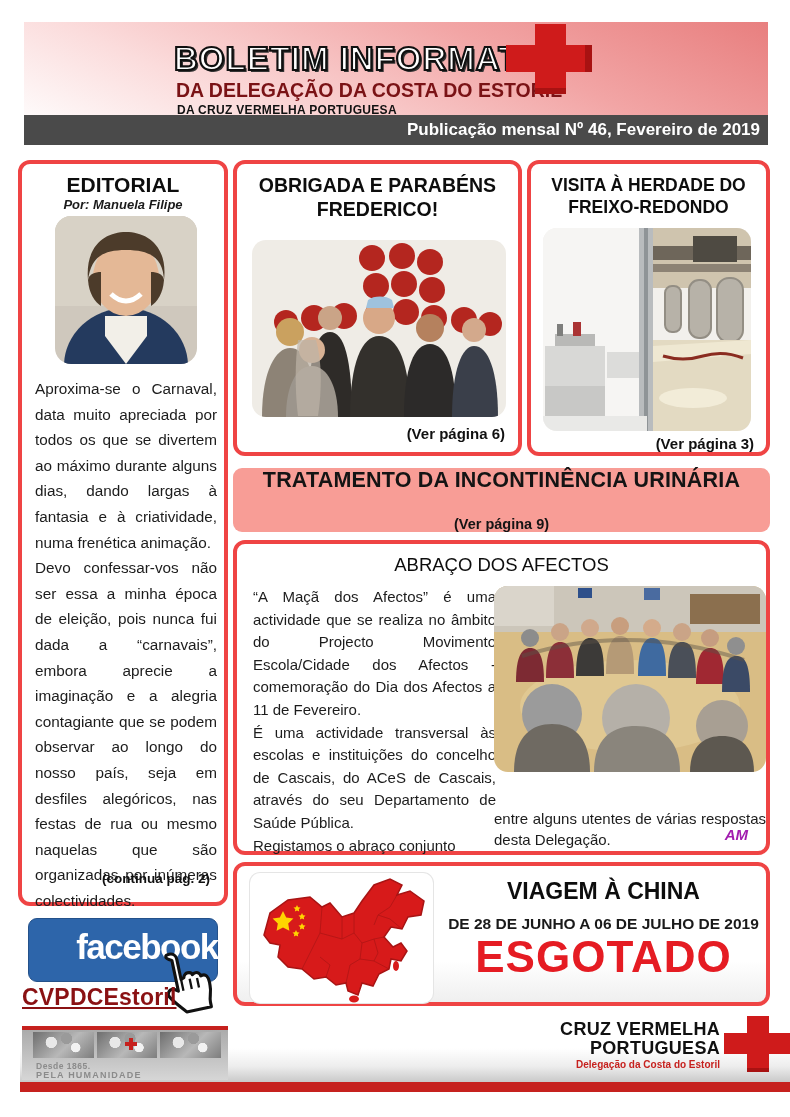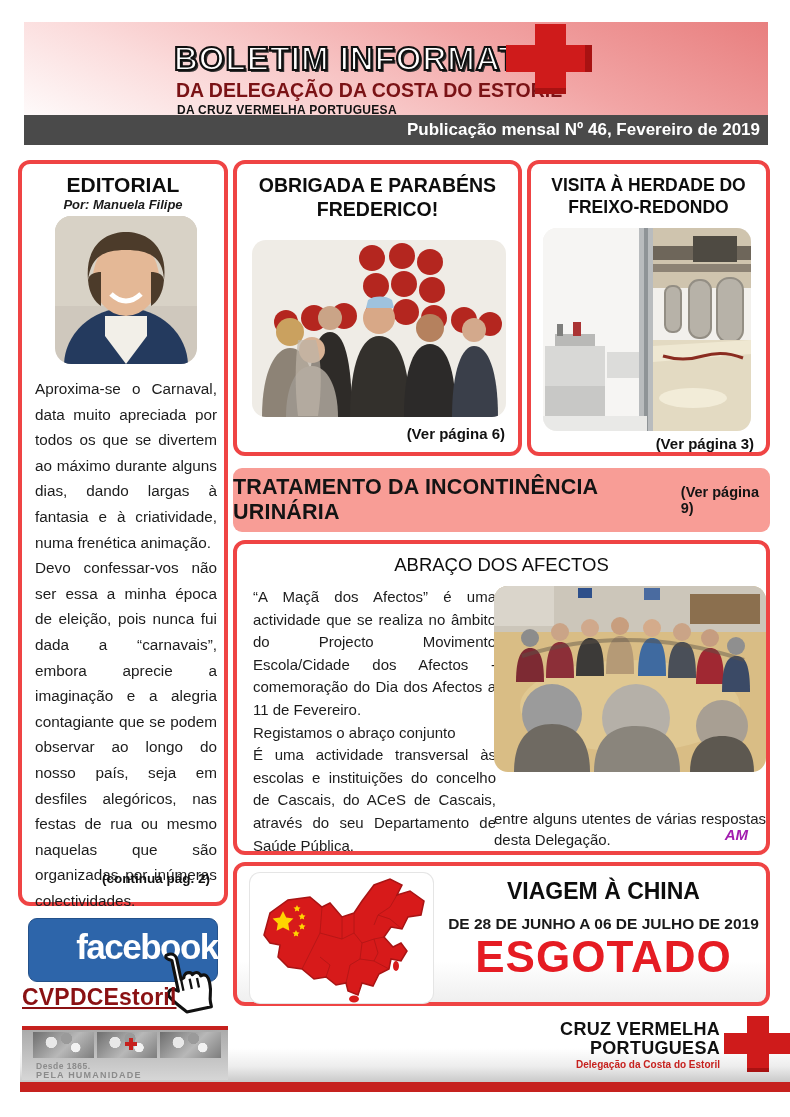--- a/index.html
+++ b/index.html
@@ -66,21 +66,21 @@
   
   #freixo-card { left: 527px; top: 160px; width: 243px; height: 296px; }
   .freixo-title { text-align: center; font-size: 17.5px; font-weight: 800; color: #0d0d0d; margin: 11px 4px 0 4px; line-height: 1.25; }
   .freixo-photo { position: absolute; left: 12px; top: 64px; width: 208px; height: 203px; }
   .freixo-ref { position: absolute; right: 12px; top: 271px; }
 
   
   #incontinencia-banner {
     position: absolute; left: 233px; top: 468px; width: 537px; height: 64px;
     background: #f89d96; border-radius: 9px;
-    display: flex; flex-direction: row; align-items: center; justify-content: flex-end;
+    display: flex; flex-direction: column; align-items: center; justify-content: space-between;
   }
   .banner-title { font-size: 21.5px; font-weight: 800; color: #141414; letter-spacing: .2px; }
   .banner-ref { font-size: 14.5px; font-weight: 800; color: #141414; }
 
   
   #abraco-card { left: 233px; top: 540px; width: 537px; height: 315px; }
   .abraco-title { text-align: center; font-size: 18.5px; font-weight: 400; color: #0d0d0d; margin-top: 10px; }
   .abraco-body { position: absolute; left: 16px; top: 42px; width: 243px; }
   .abraco-body p { font-size: 15px; line-height: 22.6px; color: #1c1c1c; text-align: justify; }
   .abraco-photo { position: absolute; left: 257px; top: 42px; width: 272px; height: 186px; }
@@ -272,22 +272,22 @@
 
   <div id="incontinencia-banner">
     <div class="banner-title">TRATAMENTO DA INCONTINÊNCIA URINÁRIA</div>
     <div class="banner-ref">(Ver página 9)</div>
   </div>
 
   <div class="card" id="abraco-card">
     <div class="abraco-title">ABRAÇO DOS AFECTOS</div>
     <div class="abraco-body">
       <p>“A Maçã dos Afectos” é uma actividade que se realiza no âmbito do Projecto Movimento Escola/Cidade dos Afectos - comemoração do Dia dos Afectos a 11 de Fevereiro.</p>
+      <p>É uma actividade transversal às escolas e instituições do concelho de Cascais, do ACeS de Cascais, através do seu Departamento de Saúde Pública.</p>
       <p>Registamos o abraço conjunto</p>
-      <p>É uma actividade transversal às escolas e instituições do concelho de Cascais, do ACeS de Cascais, através do seu Departamento de Saúde Pública.</p>
     </div>
     <div class="photo abraco-photo">
       <svg width="272" height="186" viewBox="0 0 272 186">
         <rect width="272" height="186" fill="#d9bd85"></rect>
         <rect x="0" y="0" width="272" height="46" fill="#ccc6ba"></rect>
         <rect x="0" y="0" width="60" height="40" fill="#dad5cb"></rect>
         <rect x="196" y="8" width="70" height="30" fill="#8b6f4e"></rect>
         <rect x="84" y="2" width="14" height="10" fill="#2d4f8a"></rect>
         <rect x="150" y="2" width="16" height="12" fill="#4a6ba0"></rect>
         <ellipse cx="136" cy="120" rx="110" ry="46" fill="#e0c892"></ellipse>

